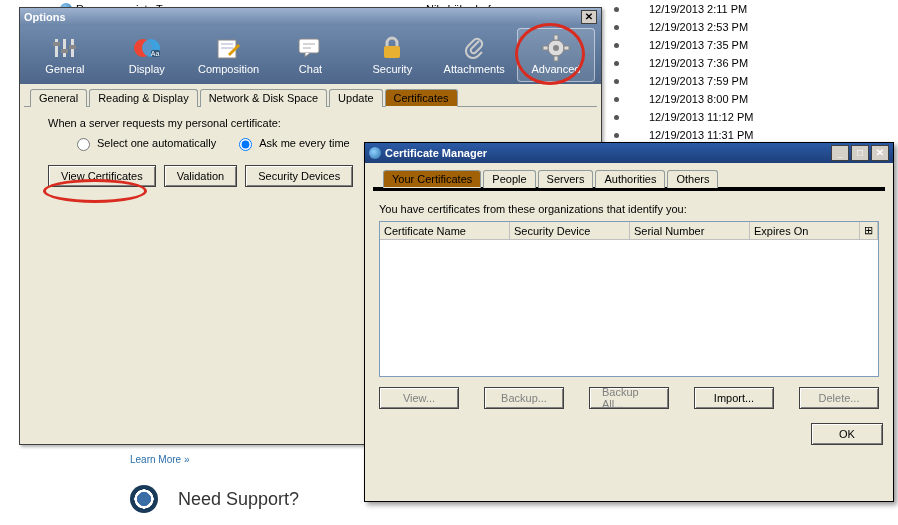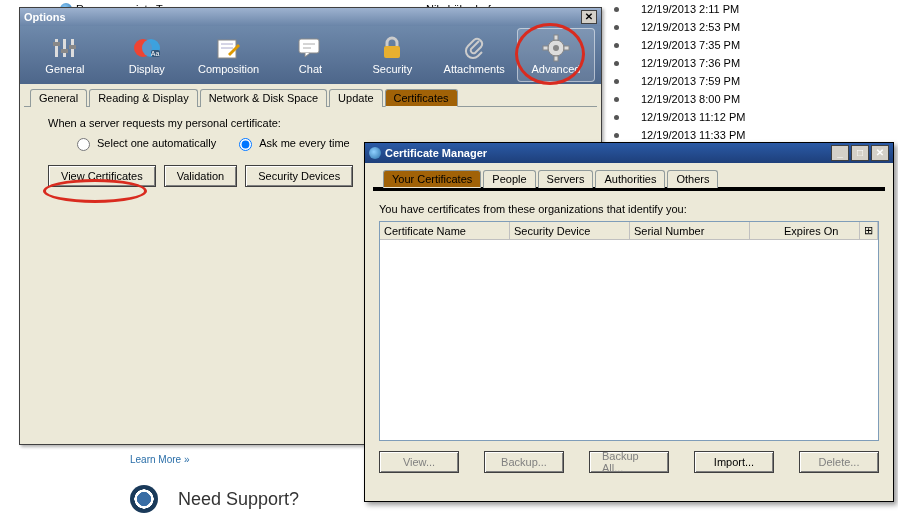--- a/index.html
+++ b/index.html
@@ -2,21 +2,21 @@
 <html><head>
 <meta charset="utf-8">
 <style>
   * { box-sizing: border-box; font-family: Tahoma, "Segoe UI", sans-serif; }
   body { margin:0; padding:0; width:898px; height:525px; background:#fff; overflow:hidden; position:relative; font-size:11px; color:#000; }
   .bg-mail { position:absolute; left:0; top:0; width:898px; height:525px; }
   .mail-row { display:flex; align-items:center; height:18px; padding-left:60px; }
   .mail-subj { width:350px; overflow:hidden; white-space:nowrap; }
   .mail-sender { width:170px; }
   .mail-date-col { position:absolute; top:0; left:614px; width:220px; }
-  .mail-date-row { height:18px; display:flex; align-items:center; gap:16px; }
+  .mail-date-row { height:18px; display:flex; align-items:center; gap:24px; }
   .dot { width:5px; height:5px; border-radius:50%; background:#555; margin-right:6px; }
   .learnmore { position:absolute; left:130px; top:454px; color:#2a6ea8; font-size:10px; }
   .support { position:absolute; left:130px; top:485px; display:flex; align-items:center; gap:20px; }
   .support-icon { width:28px; height:28px; border-radius:50%; background: radial-gradient(circle at 50% 50%, #3a6ea5 35%, #fff 36% 48%, #1a3a5a 49%); }
   .support-text { font-size:18px; color:#333; }
 
   
   .options-win { position:absolute; left:19px; top:7px; width:583px; height:438px; background:#ece9d8; border:1px solid #404040; box-shadow:2px 2px 3px rgba(0,0,0,0.3); }
   .titlebar-opt { height:18px; background:linear-gradient(#9db2cf,#6a85a8); display:flex; align-items:center; justify-content:space-between; padding:0 4px; color:#fff; font-weight:bold; font-size:11px;}
   .titlebar-opt .tbx { width:16px; height:14px; background:#d4d0c8; border:1px solid #404040; color:#000; font-family:Arial; font-size:10px; display:flex; align-items:center; justify-content:center; line-height:1;}
@@ -35,21 +35,21 @@
   
   .redcirc { position:absolute; border:3px solid #d92b1f; border-radius:50%; pointer-events:none; }
 
   
   .cert-win { position:absolute; left:364px; top:142px; width:530px; height:360px; background:#ece9d8; border:1px solid #000; box-shadow:3px 3px 5px rgba(0,0,0,0.4); }
   .titlebar-cert { height:20px; background:linear-gradient(#2a5aa6,#1e3f7a); display:flex; align-items:center; justify-content:space-between; padding:0 4px; color:#fff; font-weight:bold; font-size:11px;}
   .wbtns { display:flex; gap:2px; }
   .wbtn { width:18px; height:16px; background:#d4d0c8; border:1px solid #404040; display:flex; align-items:center; justify-content:center; font-family:Arial; font-size:10px; line-height:1;}
   .cert-tabs { display:flex; padding:6px 8px 0 10px; gap:2px; border-bottom:4px solid #000000; margin:0 8px; }
   .cert-body { padding:8px 14px; }
-  .cert-list { height:220px; background:#fff; border:1px solid #7f9db9; margin-top:6px; }
+  .cert-list { height:156px; background:#fff; border:1px solid #7f9db9; margin-top:6px; }
   .cert-head { display:flex; height:18px; background:#ece9d8; border-bottom:1px solid #c0c0c0; }
   .ch { border-right:1px solid #c0c0c0; padding:2px 4px; font-size:11px; display:flex; align-items:center; }
   .cert-btns { display:flex; gap:0; margin-top:10px; justify-content:space-between; }
   .cert-btns .btn { width:80px; }
   .ok-row { display:flex; justify-content:flex-end; padding:6px 10px; }
   .ok-row .btn { width:72px; }
   .dim { color:#808080; }
 
   
   .globe { width:12px; height:12px; border-radius:50%; background:radial-gradient(circle at 40% 40%, #8fd0ff, #2a6ea8); margin-right:4px; }
@@ -88,21 +88,21 @@
   <div class="mail-date-row">
       <span class="dot"></span>
       <span>12/19/2013 8:00 PM</span>
     </div>
   <div class="mail-date-row">
       <span class="dot"></span>
       <span>12/19/2013 11:12 PM</span>
     </div>
   <div class="mail-date-row">
       <span class="dot"></span>
-      <span>12/19/2013 11:33 PM</span>
+      <span>12/19/2013 11:31 PM</span>
     </div>
 </div>
 
 <a class="learnmore">Learn More »</a>
 <div class="support">
   <span class="support-icon"></span>
   <span class="support-text">Need Support?</span>
 </div>
 
 <div class="options-win">
@@ -241,25 +241,28 @@
     <div class="tab">Authorities</div>
     <div class="tab">Others</div>
   </div>
   <div class="cert-body">
     <div style="margin:4px 0;">You have certificates from these organizations that identify you:</div>
     <div class="cert-list">
       <div class="cert-head">
         <div class="ch" style="width:130px;">Certificate Name</div>
         <div class="ch" style="width:120px;">Security Device</div>
         <div class="ch" style="width:120px;">Serial Number</div>
-        <div class="ch" style="flex:1;margin-left:30px;">Expires On</div>
+        <div class="ch" style="flex:1;">Expires On</div>
         <div class="ch" style="width:18px;justify-content:center;">⊞</div>
       </div>
     </div>
     <div class="cert-btns">
       <span class="btn dim">View...</span>
       <span class="btn dim">Backup...</span>
       <span class="btn dim">Backup All...</span>
       <span class="btn">Import...</span>
       <span class="btn dim">Delete...</span>
     </div>
   </div>
+  <div class="ok-row">
+    <span class="btn">OK</span>
+  </div>
 </div>
 
 </body></html>

